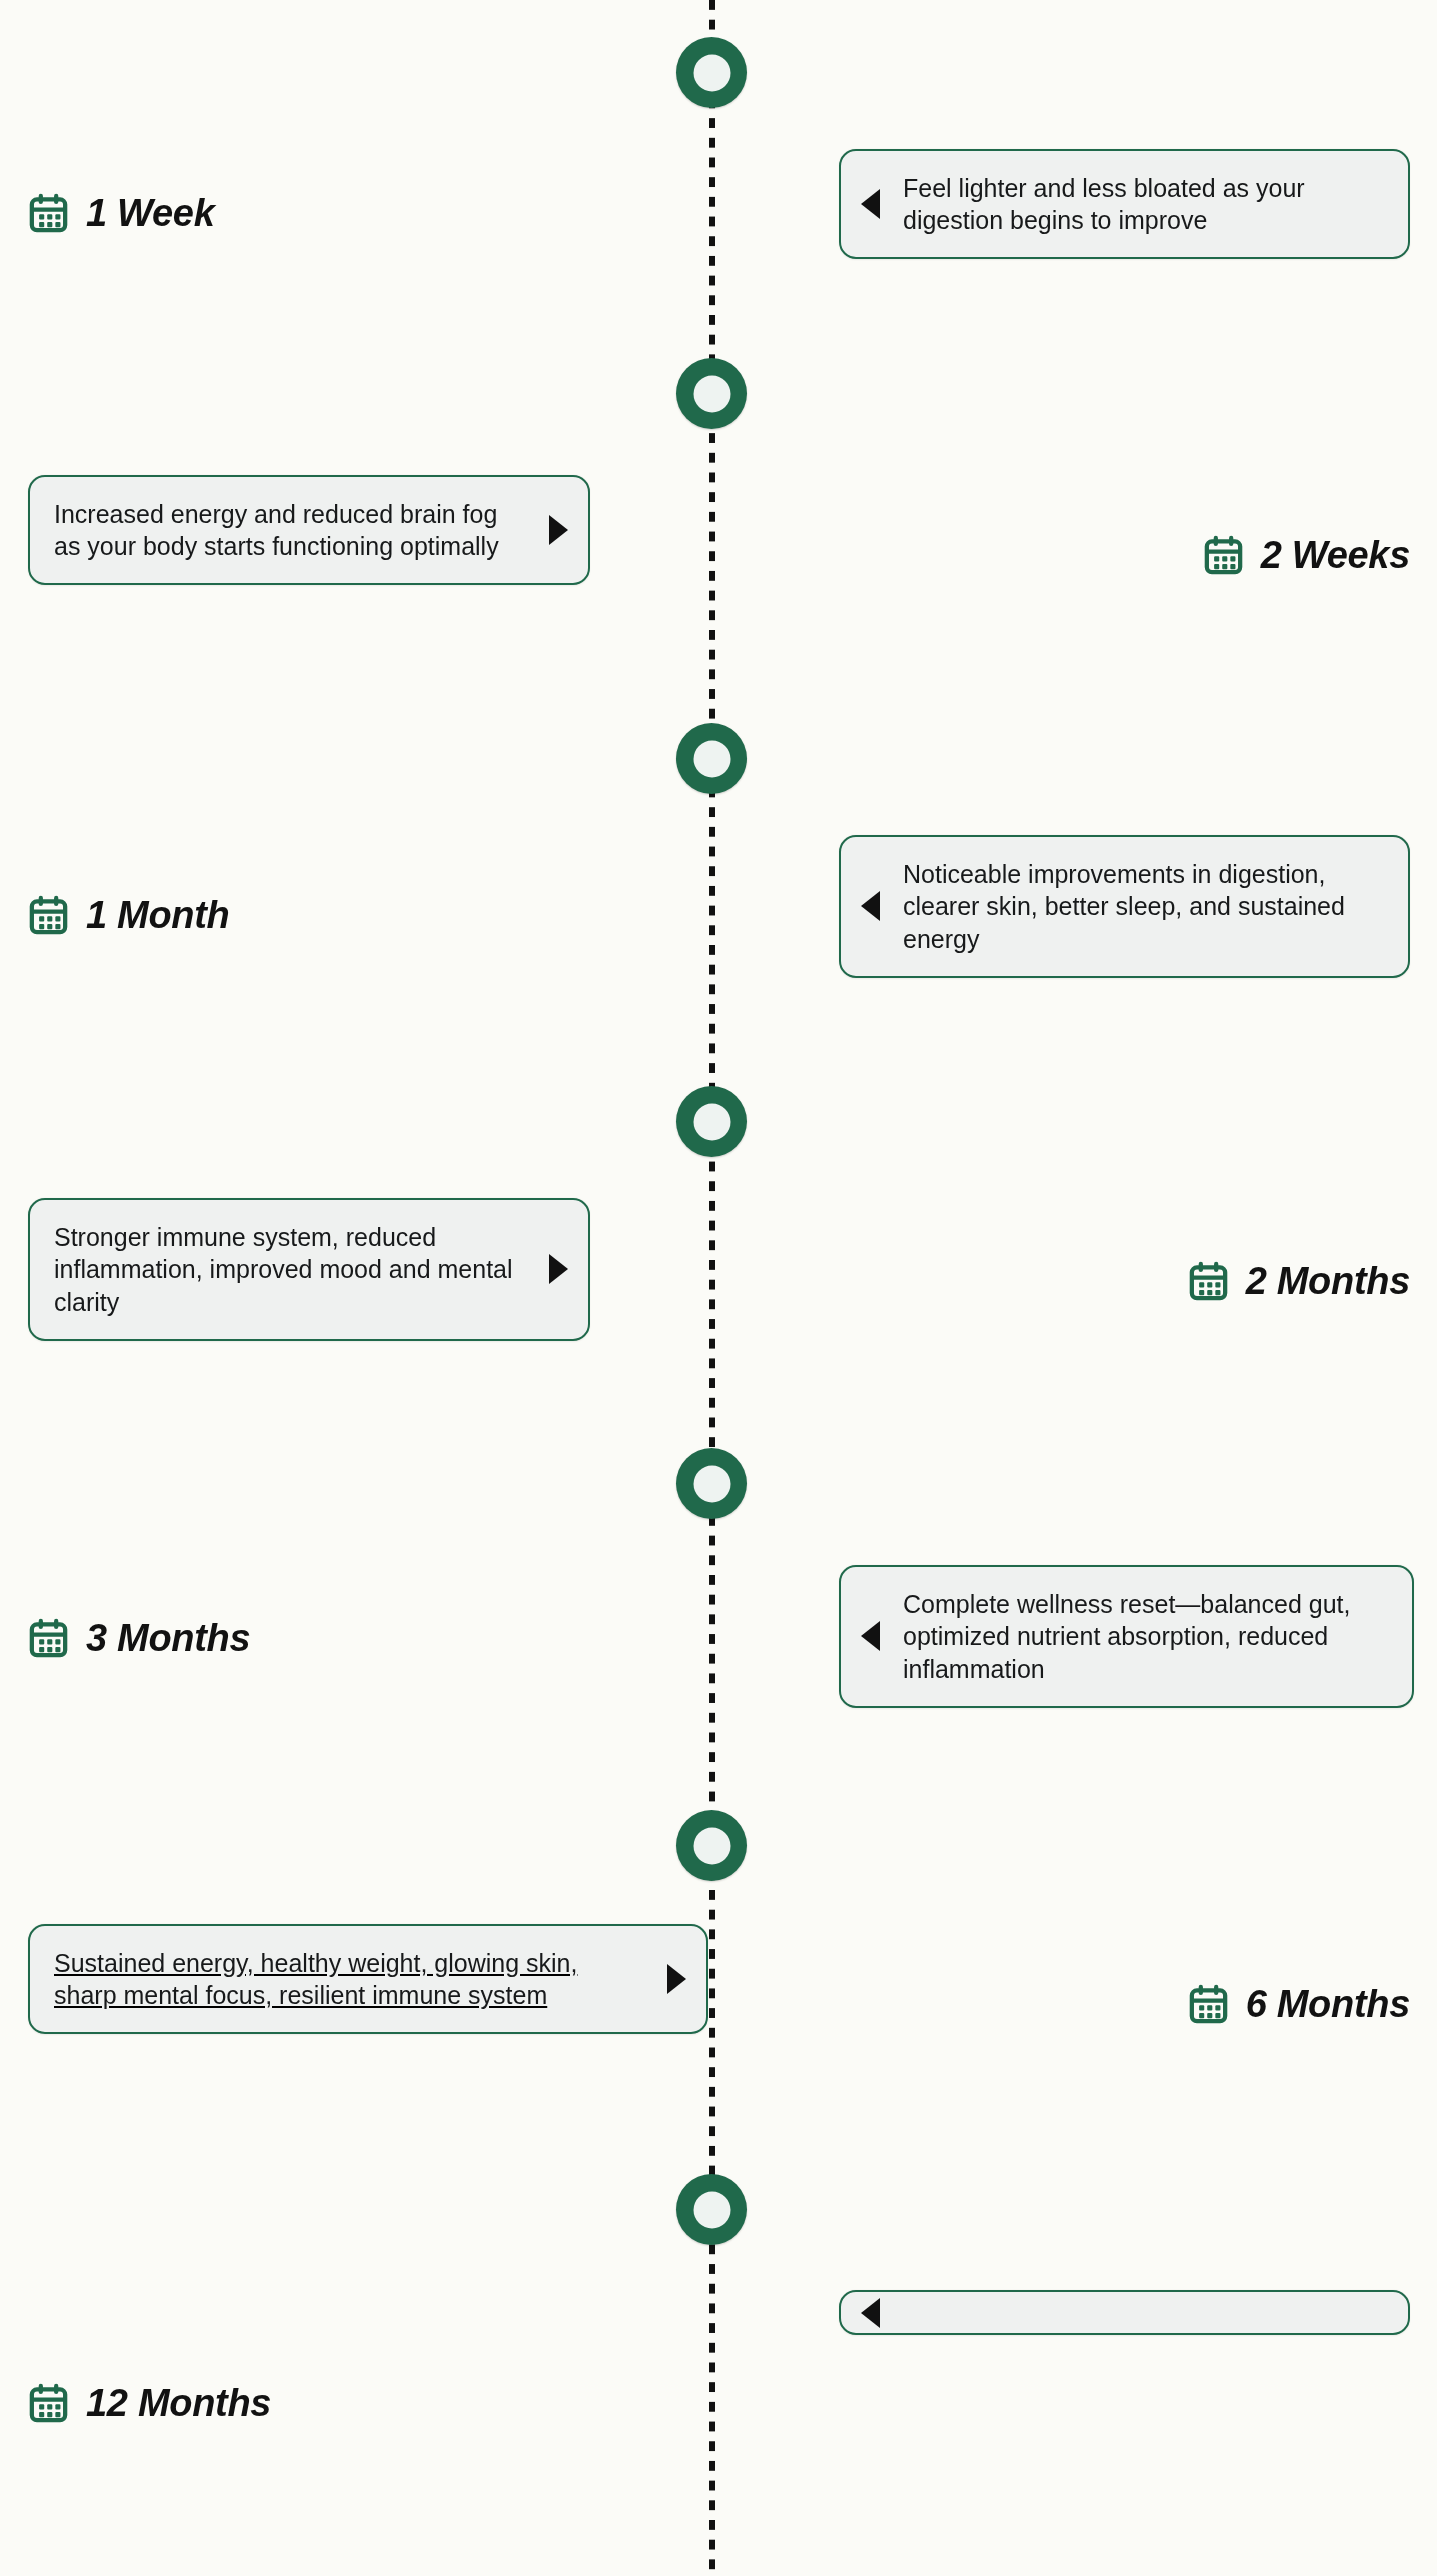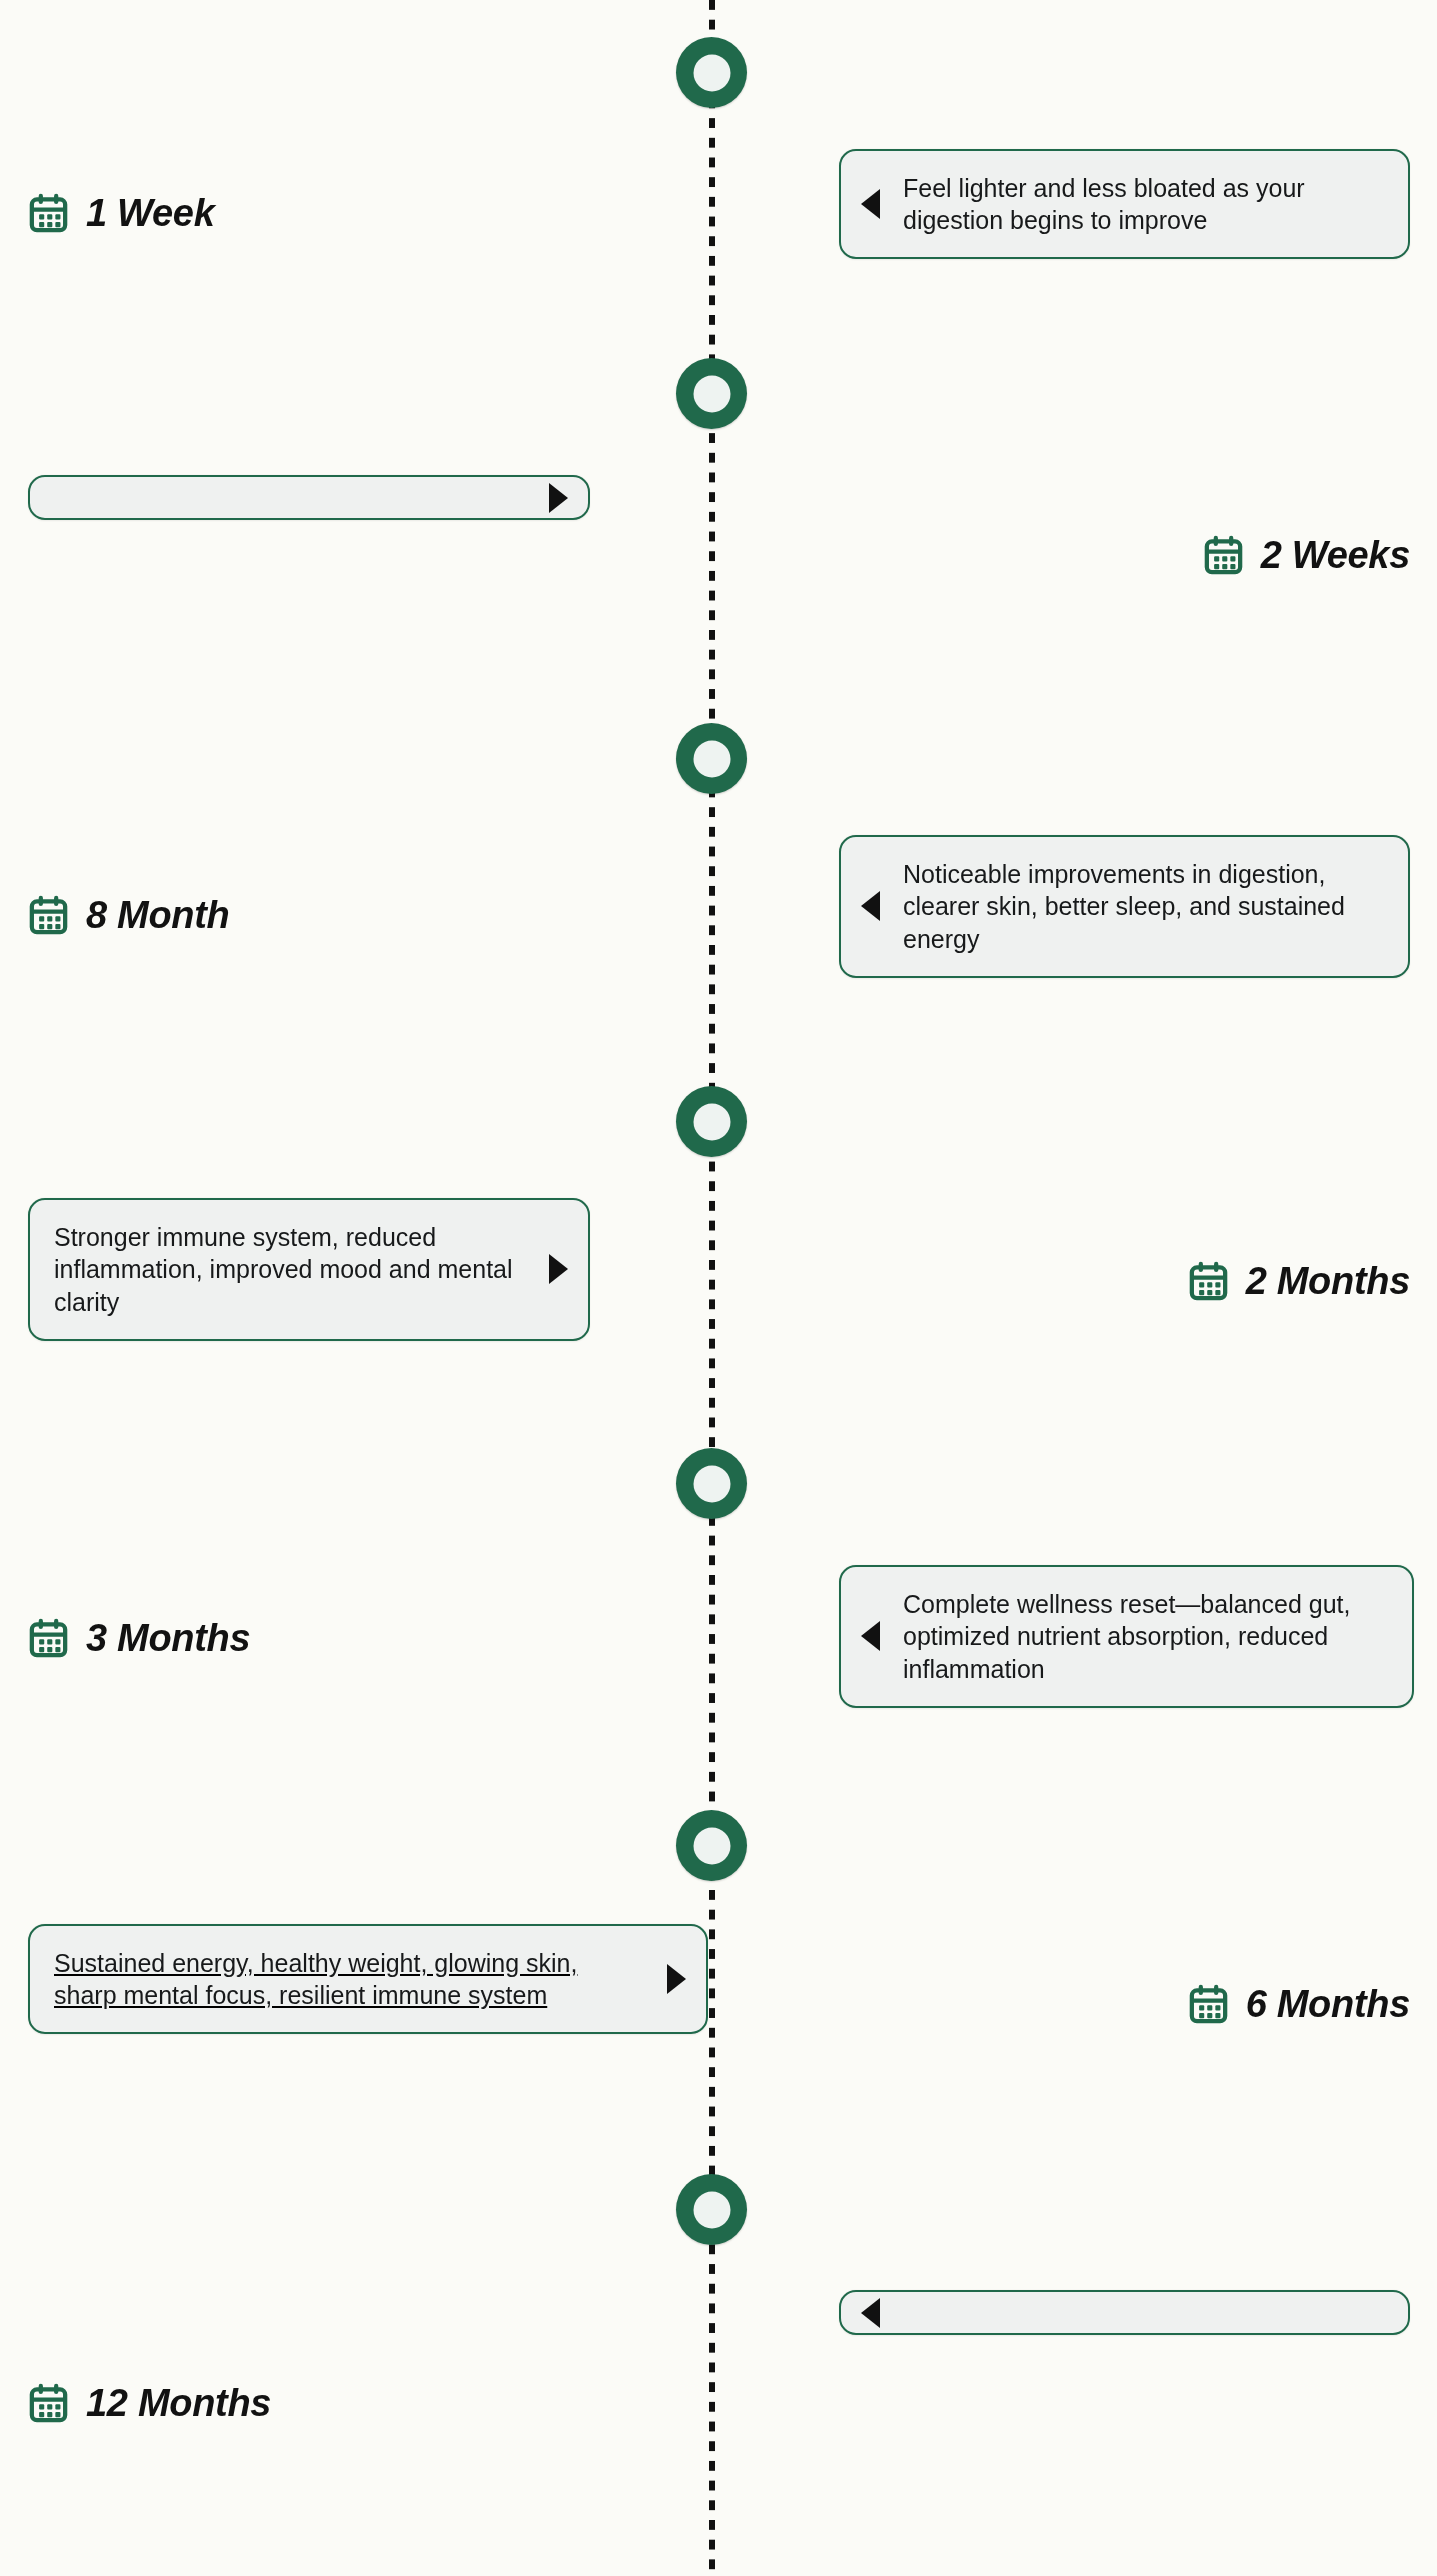--- a/index.html
+++ b/index.html
@@ -156,39 +156,40 @@
               <rect x="13" y="34" width="6" height="6" rx="1.2" fill="#20694b"></rect>
               <rect x="22.5" y="34" width="6" height="6" rx="1.2" fill="#20694b"></rect>
               <rect x="32" y="34" width="6" height="6" rx="1.2" fill="#20694b"></rect>
             </svg>
             <span class="period-text">2 Weeks</span>
           </div>
         </div>
         <div class="side left" style="top: 475px;">
           <div class="card pointR" style="width: 562px;">
             <div class="tri right"></div>
+            <div class="card-text">Increased energy and reduced brain fog as your body starts functioning optimally</div>
           </div>
         </div>
       </div>
       <div class="row" style="top: 0px;">
         <div class="side left" style="top: 894px;">
           <div class="period">
             <svg class="cal-icon" width="41" height="41" viewBox="0 0 48 48" aria-hidden="true">
               <rect x="4.5" y="7.5" width="39" height="36" rx="6" ry="6" fill="none" stroke="#20694b" stroke-width="5"></rect>
               <path d="M4.5 19.5 H43.5" stroke="#20694b" stroke-width="5" fill="none"></path>
               <path d="M15 3.5 v7" stroke="#20694b" stroke-width="5" stroke-linecap="round" fill="none"></path>
               <path d="M33 3.5 v7" stroke="#20694b" stroke-width="5" stroke-linecap="round" fill="none"></path>
               <rect x="13" y="25" width="6" height="6" rx="1.2" fill="#20694b"></rect>
               <rect x="22.5" y="25" width="6" height="6" rx="1.2" fill="#20694b"></rect>
               <rect x="32" y="25" width="6" height="6" rx="1.2" fill="#20694b"></rect>
               <rect x="13" y="34" width="6" height="6" rx="1.2" fill="#20694b"></rect>
               <rect x="22.5" y="34" width="6" height="6" rx="1.2" fill="#20694b"></rect>
               <rect x="32" y="34" width="6" height="6" rx="1.2" fill="#20694b"></rect>
             </svg>
-            <span class="period-text">8 Month</span>
+            <span class="period-text">1 Month</span>
           </div>
         </div>
         <div class="side right" style="top: 835px; border-radius: 30px;">
           <div class="card pointL" style="width: 571px;">
             <div class="tri left"></div>
             <div class="card-text">Noticeable improvements in digestion, clearer skin, better sleep, and sustained energy</div>
           </div>
         </div>
       </div>
       <div class="row" style="top: 0px;">

